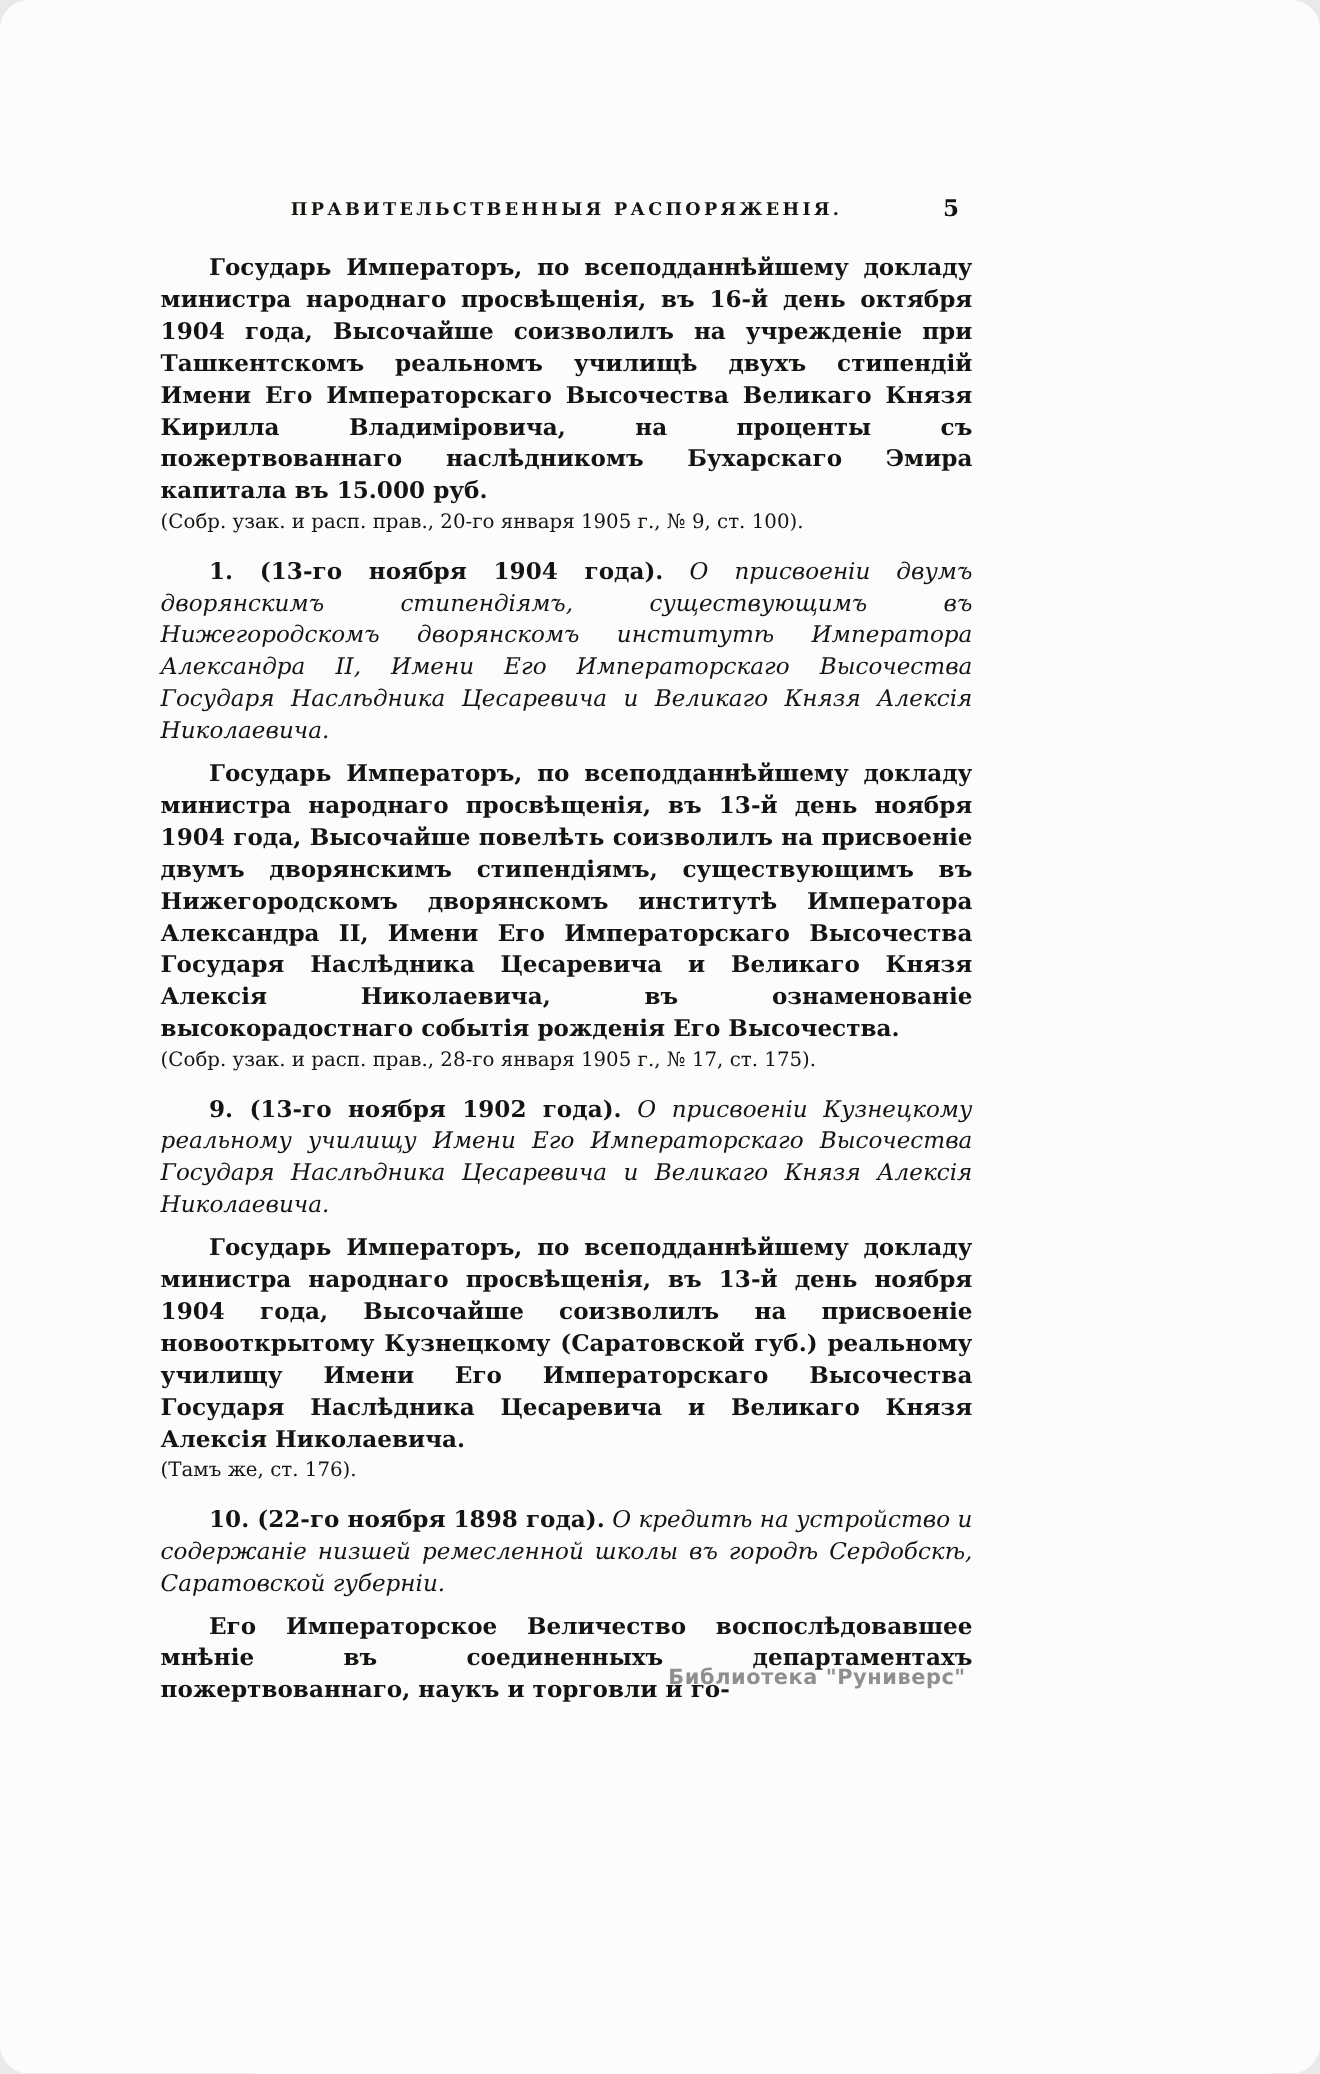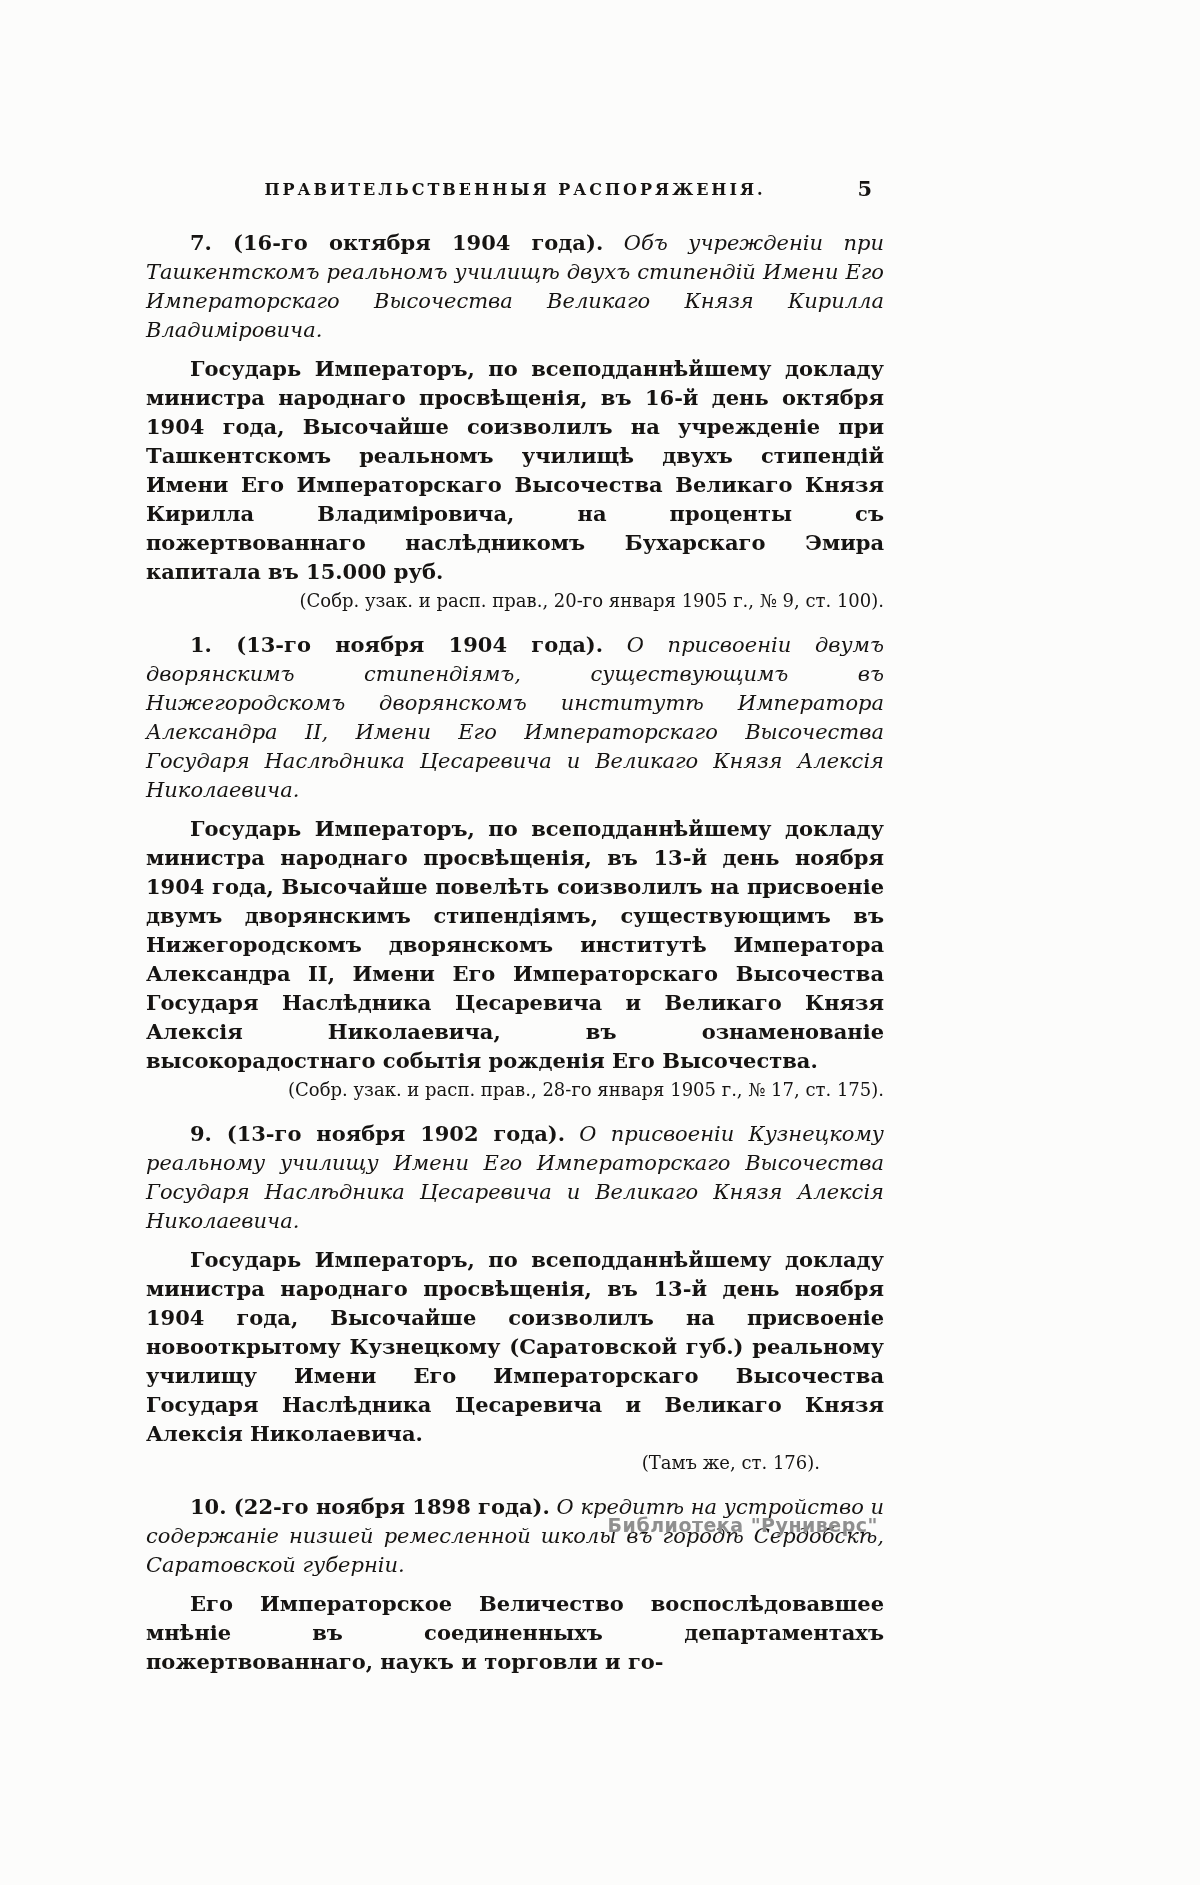--- a/index.html
+++ b/index.html
@@ -9,20 +9,21 @@
   }
   .scan-page {
     position: relative;
     width: 1200px;
     height: 1885px;
     margin: 0 auto;
     background: #fcfcfb;
     color: #161412;
     font-family: "DejaVu Serif", "Liberation Serif", serif;
     overflow: hidden;
+    border-radius: 26px;
   }
   .text-block {
     position: absolute;
     left: 146px;
     top: 176px;
     width: 738px;
   }
   .running-head {
     position: relative;
     height: 34px;
@@ -66,21 +67,21 @@
   }
   .entry .body {
     text-indent: 44px;
     font-weight: 700;
     margin-bottom: 2px;
   }
   .entry .citation {
     font-size: 18px;
     line-height: 26px;
     font-weight: 500;
-    text-align: right;
+    text-align: left;
     text-indent: 0;
     margin-top: 2px;
   }
   .entry .citation.right {
     padding-right: 64px;
   }
   .watermark {
     position: absolute;
     top: 1514px;
     right: 322px;
@@ -96,24 +97,20 @@
 
 <div class="scan-page">
   <div class="text-block">
 
     <div class="running-head">
       <span class="head-title">ПРАВИТЕЛЬСТВЕННЫЯ РАСПОРЯЖЕНІЯ.</span>
       <span class="page-num">5</span>
     </div>
 
     <div class="entry">
-      <p class="lead">
-        <span class="num-date">7. (16-го октября 1904 года).</span>
-        <span class="decree-title">Объ учрежденіи при Ташкентскомъ реальномъ училищѣ двухъ стипендій Имени Его Императорскаго Высочества Великаго Князя Кирилла Владиміровича.</span>
-      </p>
       <p class="body">Государь Императоръ, по всеподданнѣйшему докладу министра народнаго просвѣщенія, въ 16-й день октября 1904 года, Высочайше соизволилъ на учрежденіе при Ташкентскомъ реальномъ училищѣ двухъ стипендій Имени Его Императорскаго Высочества Великаго Князя Кирилла Владиміровича, на проценты съ пожертвованнаго наслѣдникомъ Бухарскаго Эмира капитала въ 15.000 руб.</p>
       <p class="citation">(Собр. узак. и расп. прав., 20-го января 1905 г., № 9, ст. 100).</p>
     </div>
 
     <div class="entry">
       <p class="lead">
         <span class="num-date">1. (13-го ноября 1904 года).</span>
         <span class="decree-title">О присвоеніи двумъ дворянскимъ стипендіямъ, существующимъ въ Нижегородскомъ дворянскомъ институтѣ Императора Александра II, Имени Его Императорскаго Высочества Государя Наслѣдника Цесаревича и Великаго Князя Алексія Николаевича.</span>
       </p>
       <p class="body">Государь Императоръ, по всеподданнѣйшему докладу министра народнаго просвѣщенія, въ 13-й день ноября 1904 года, Высочайше повелѣть соизволилъ на присвоеніе двумъ дворянскимъ стипендіямъ, существующимъ въ Нижегородскомъ дворянскомъ институтѣ Императора Александра II, Имени Его Императорскаго Высочества Государя Наслѣдника Цесаревича и Великаго Князя Алексія Николаевича, въ ознаменованіе высокорадостнаго событія рожденія Его Высочества.</p>

